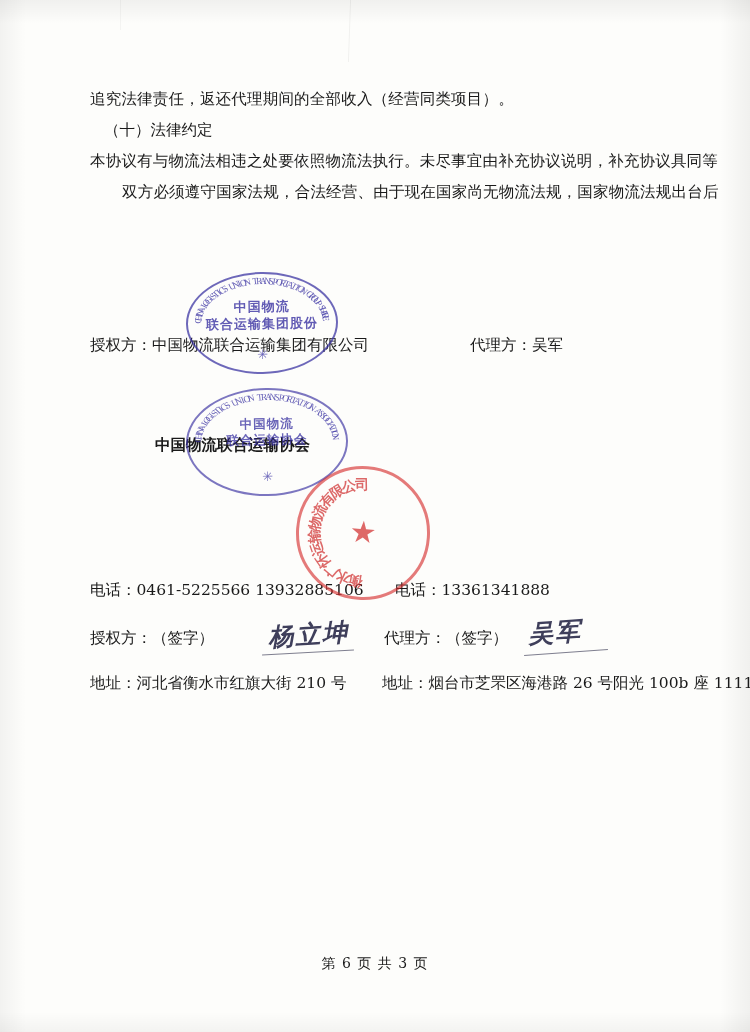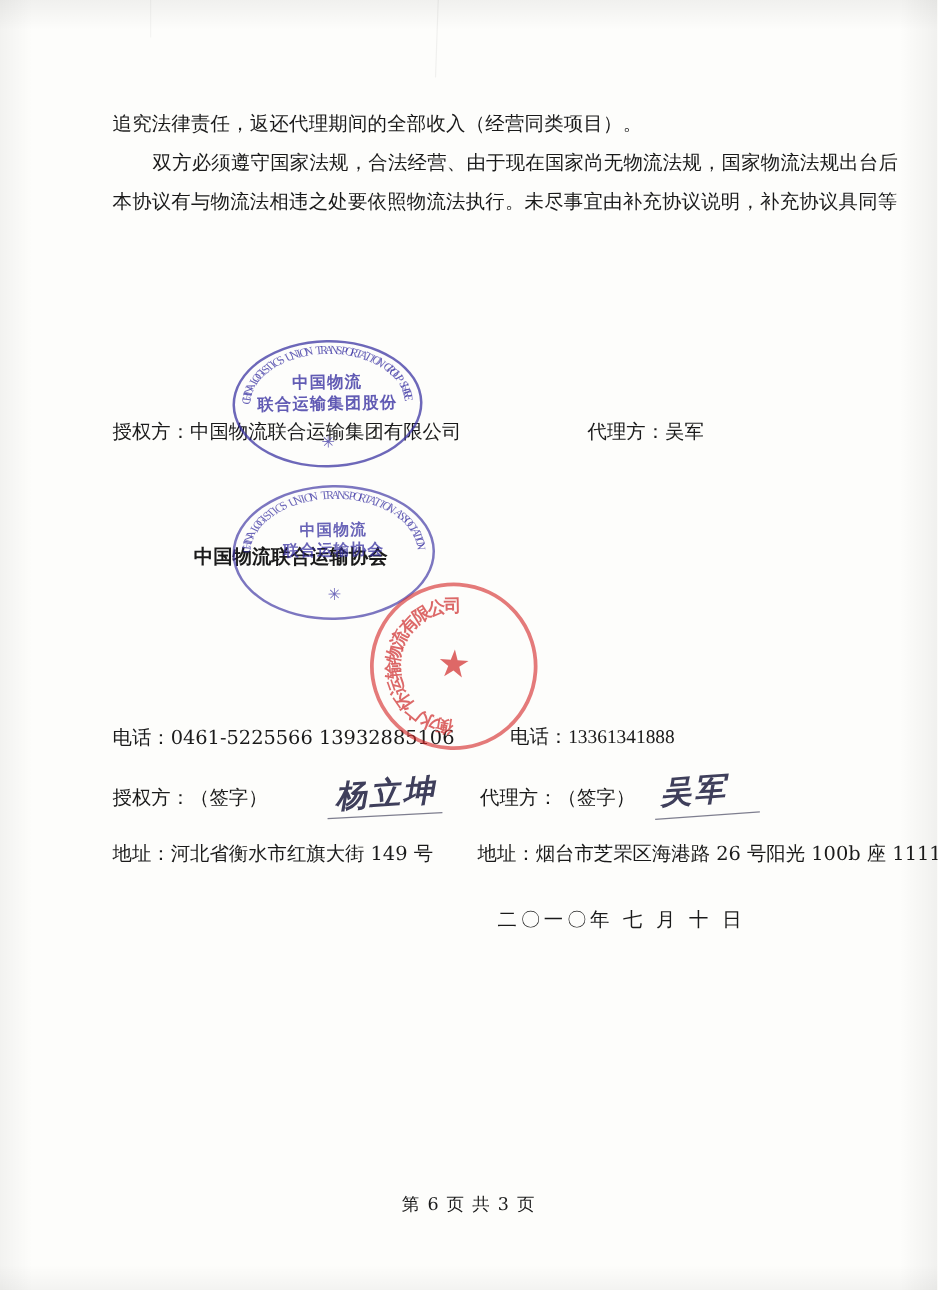--- a/index.html
+++ b/index.html
@@ -218,66 +218,66 @@
 
 <div class="page">
 
   <div class="crease c1"></div>
   <div class="crease c2"></div>
 
   <div class="content">
 
     <p class="body-line">追究法律责任，返还代理期间的全部收入（经营同类项目）。</p>
 
-
+    <p class="section-title">（十）法律约定</p>
+
+    <p class="body-line">本协议有与物流法相违之处要依照物流法执行。未尽事宜由补充协议说明，补充协议具同等</p>
     <p class="body-line indent2">双方必须遵守国家法规，合法经营、由于现在国家尚无物流法规，国家物流法规出台后</p>
-    <p class="body-line">本协议有与物流法相违之处要依照物流法执行。未尽事宜由补充协议说明，补充协议具同等</p>
 
   </div>
 
   <div class="block" style="left:90px; top:330px; width:620px;">
     <div class="row">
       <span class="left">授权方：中国物流联合运输集团有限公司</span>
       <span class="right" style="left:380px;">代理方：吴军</span>
     </div>
   </div>
 
   <div class="block" style="left:155px; top:430px;">
     <span class="row" style="display:inline-block;font-weight:bold;">中国物流联合运输协会</span>
   </div>
 
 
   <div class="block" style="left:90px; top:575px; width:620px;">
     <div class="row">
       <span class="left">电话：0461-5225566   13932885106</span>
-      <span class="right" style="left:318px;font-family:Liberation Serif, serif;">电话：13361341888</span>
+      <span class="right" style="left:305px;">电话：13361341888</span>
     </div>
   </div>
 
   <div class="block" style="left:90px; top:623px; width:620px;">
     <div class="row">
       <span class="left">授权方：（签字）</span>
       <span class="right" style="left:294px;">代理方：（签字）</span>
     </div>
   </div>
 
   <div class="sig" style="left:268px; top:618px;">杨立坤</div>
   <div class="sig-underline" style="left:262px; top:652px; width:92px; transform: rotate(-3deg);"></div>
 
   <div class="sig" style="left:528px; top:616px;">吴军</div>
   <div class="sig-underline" style="left:524px; top:652px; width:84px; transform: rotate(-4deg);"></div>
 
   <div class="block" style="left:90px; top:668px; width:620px;">
     <div class="row">
-      <span class="left">地址：河北省衡水市红旗大街 149 号</span>
+      <span class="left">地址：河北省衡水市红旗大街 210 号</span>
       <span class="right" style="left:292px;">地址：烟台市芝罘区海港路 26 号阳光 100b 座 1111 室</span>
     </div>
   </div>
 
-  <div class="date-line">二〇一〇年 七 月 十 日</div>
 
   <div class="stamp stamp-blue1">
     <div class="arc-text" id="arc1">
         <span class="arc-char" style="transform: translate(-63.76px, -3.66px) rotate(275deg) translate(-50%, -50%);">C</span>
         <span class="arc-char" style="transform: translate(-63.28px, -6.29px) rotate(278.62deg) translate(-50%, -50%);">H</span>
         <span class="arc-char" style="transform: translate(-62.55px, -8.9px) rotate(282.23deg) translate(-50%, -50%);">I</span>
         <span class="arc-char" style="transform: translate(-61.57px, -11.47px) rotate(285.85deg) translate(-50%, -50%);">N</span>
         <span class="arc-char" style="transform: translate(-60.34px, -14px) rotate(289.47deg) translate(-50%, -50%);">A</span>
         <span class="arc-char" style="transform: translate(-58.88px, -16.47px) rotate(293.09deg) translate(-50%, -50%);"> </span>
         <span class="arc-char" style="transform: translate(-57.17px, -18.87px) rotate(296.7deg) translate(-50%, -50%);">L</span>

